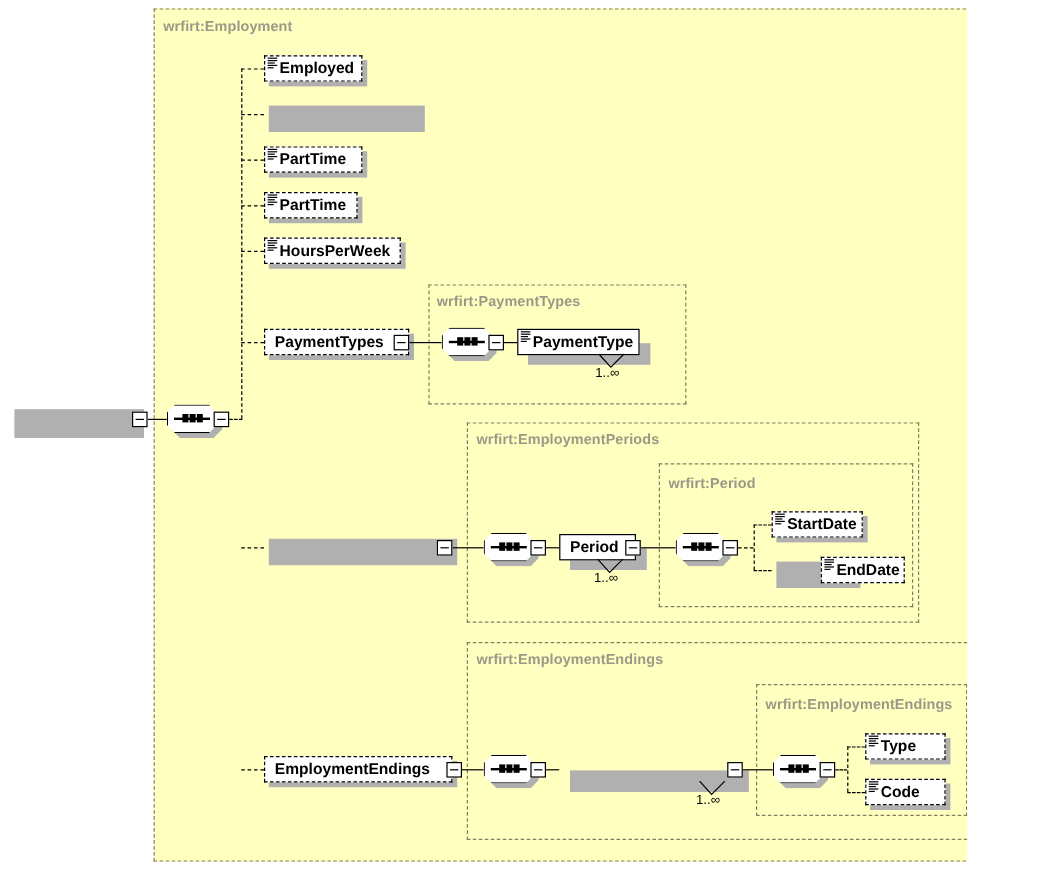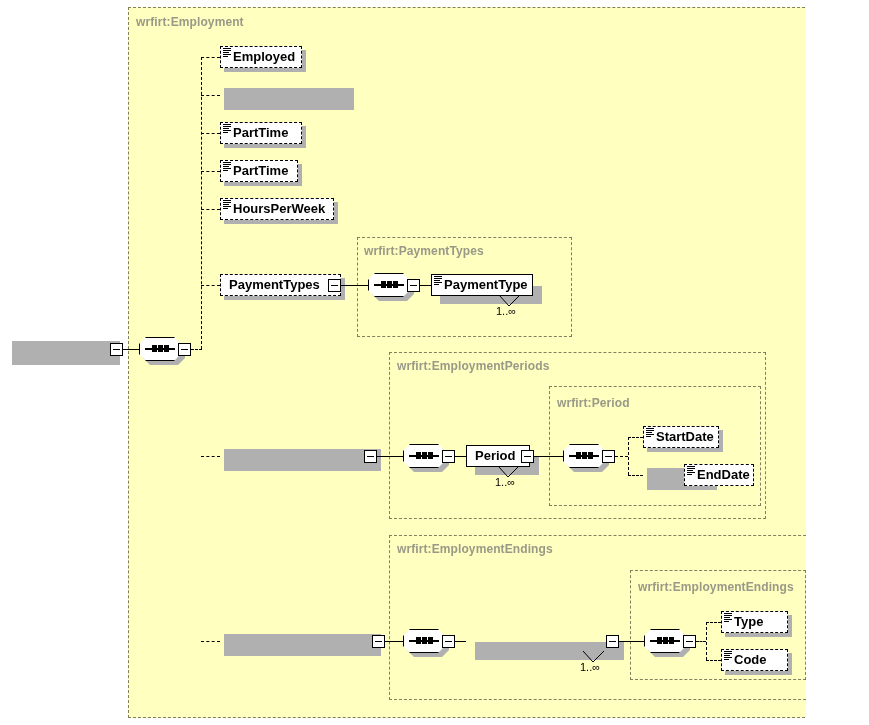--- a/index.html
+++ b/index.html
@@ -388,20 +388,23 @@
         <i></i>
         <i></i>
         <i></i>
         <i></i>
     </span>
     <span>EndDate</span>
   </div>
 
   <div class="dot-h" style="left:201px; top:641px; width:19px;"></div>
   <div class="shadow" style="left:224px; top:634px; width:157px; height:22px;"></div>
+  <div class="node optional" style="left:220px; top:630px; width:157px; padding-left:8px;">
+    <span>EmploymentEndings</span>
+  </div>
   <div class="ctrl" style="left:372px; top:635px;"></div>
   <div class="line-h" style="left:385px; top:641px; width:18px;"></div>
 
   <div class="seq-shadow" style="left:407px; top:633px;"></div>
   <div class="seq" style="left:403px; top:629px;">
     <div class="oct"></div>
     <div class="bar"></div>
     <div class="dot d1"></div>
     <div class="dot d2"></div>
     <div class="dot d3"></div>

